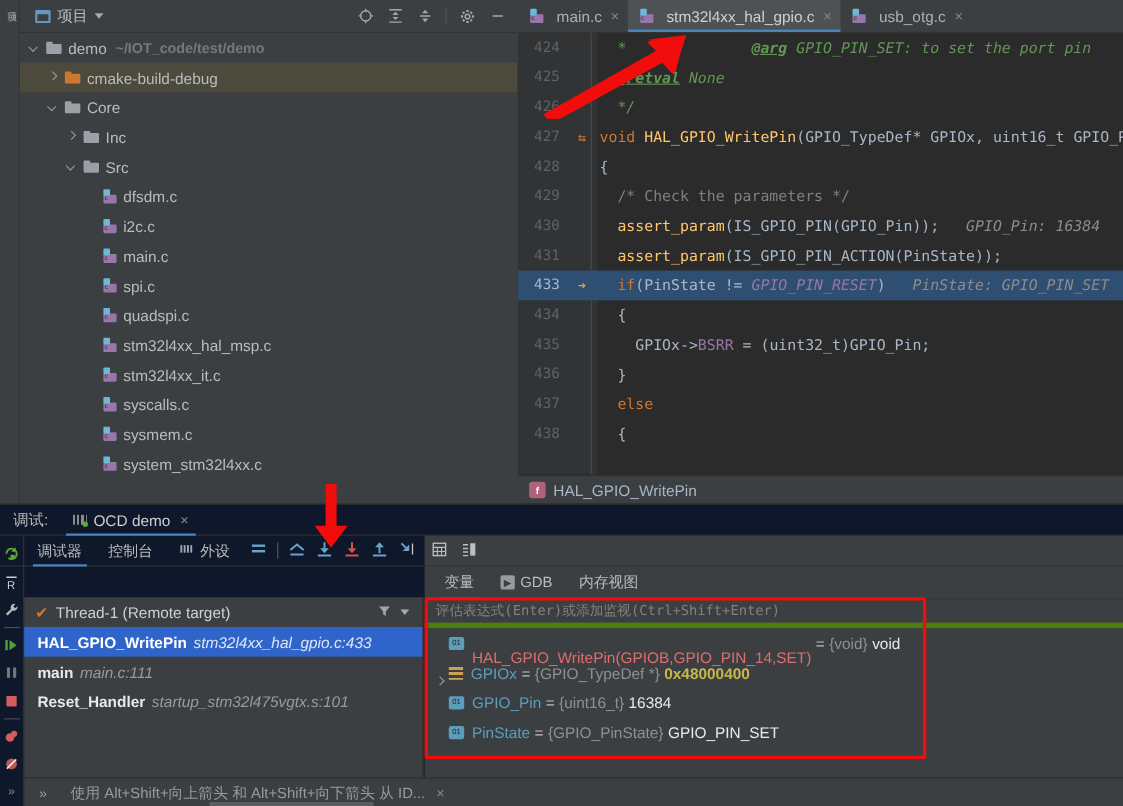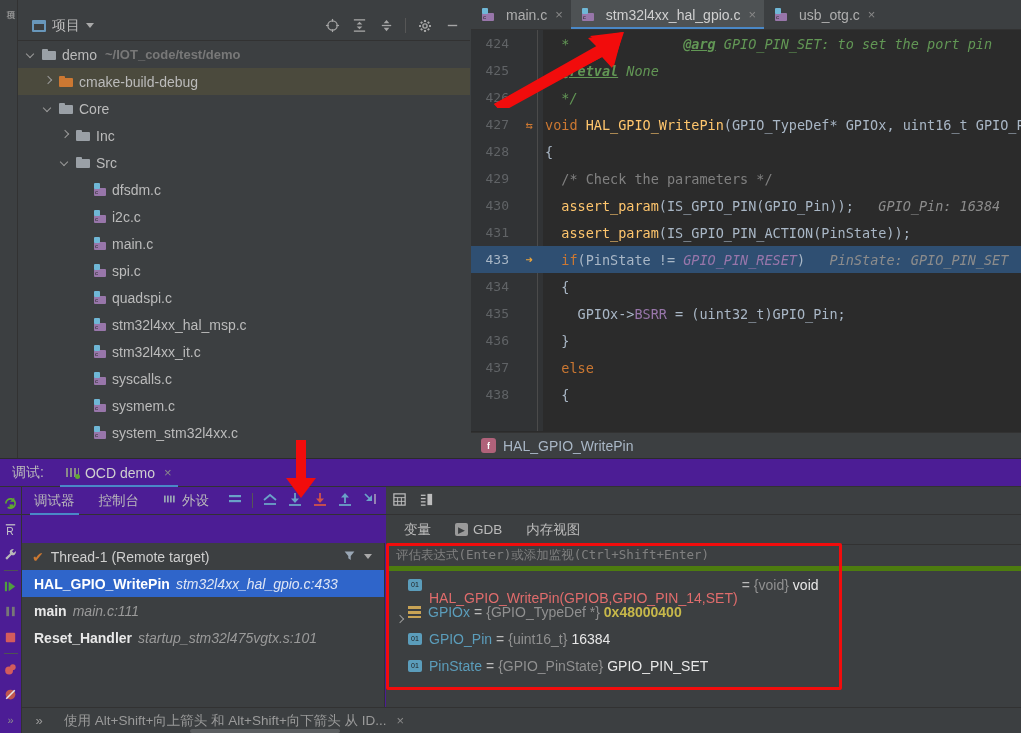--- a/index.html
+++ b/index.html
@@ -19,21 +19,21 @@
     background: #3c3f41; border-right: 1px solid #323232;
   }
   .vert-label {
     position: absolute; left: 1px; width: 16px;
     font-size: 9px; color: #9a9a9a; writing-mode: vertical-rl;
     text-align: center; letter-spacing: 0px;
   }
 
   
   .project-panel {
-    position: absolute; left: 18px; top: 11px; width: 452px; height: 458px;
+    position: absolute; left: 18px; top: 0; width: 452px; height: 458px;
     background: #3c3f41;
   }
   .project-header {
     position: relative; height: 30px; background: #3c3f41;
     display: flex; align-items: center; padding: 0 6px;
     border-bottom: 1px solid #323232;
   }
   .proj-title { display: flex; align-items: center; gap: 6px; padding-left: 8px; }
   .proj-title .lbl { font-size: 14px; color: #bbbbbb; }
   .icon-win { width: 14px; height: 12px; border: 2px solid #6897bb; border-top-width: 4px; border-radius: 1px; }
@@ -140,21 +140,21 @@
     border-top: 1px solid #323232; font-size: 14px; color: #a9b7c6;
   }
   .bc-badge {
     width: 15px; height: 15px; background: #b0627a; border-radius: 3px; color: #fff;
     font-size: 9px; display: flex; align-items: center; justify-content: center; font-weight: bold;
   }
 
   
   .debug-panel {
     position: absolute; left: 0; top: 458px; width: 1021px; height: 275px;
-    background: #4c1d95; border-top: 1px solid #2b2b2b;
+    background: #0f172a; border-top: 1px solid #2b2b2b;
   }
   .dbg-title {
     height: 28px; display: flex; align-items: center; padding-left: 12px; gap: 6px;
     border-bottom: 1px solid #323232;
   }
   .dbg-title .zh { font-size: 14px; color: #bbbbbb; }
   .dbg-tab {
     display: flex; align-items: center; gap: 6px; margin-left: 8px; padding: 0 8px;
     height: 28px; position: relative; font-size: 14px; color: #cfcfcf;
   }

